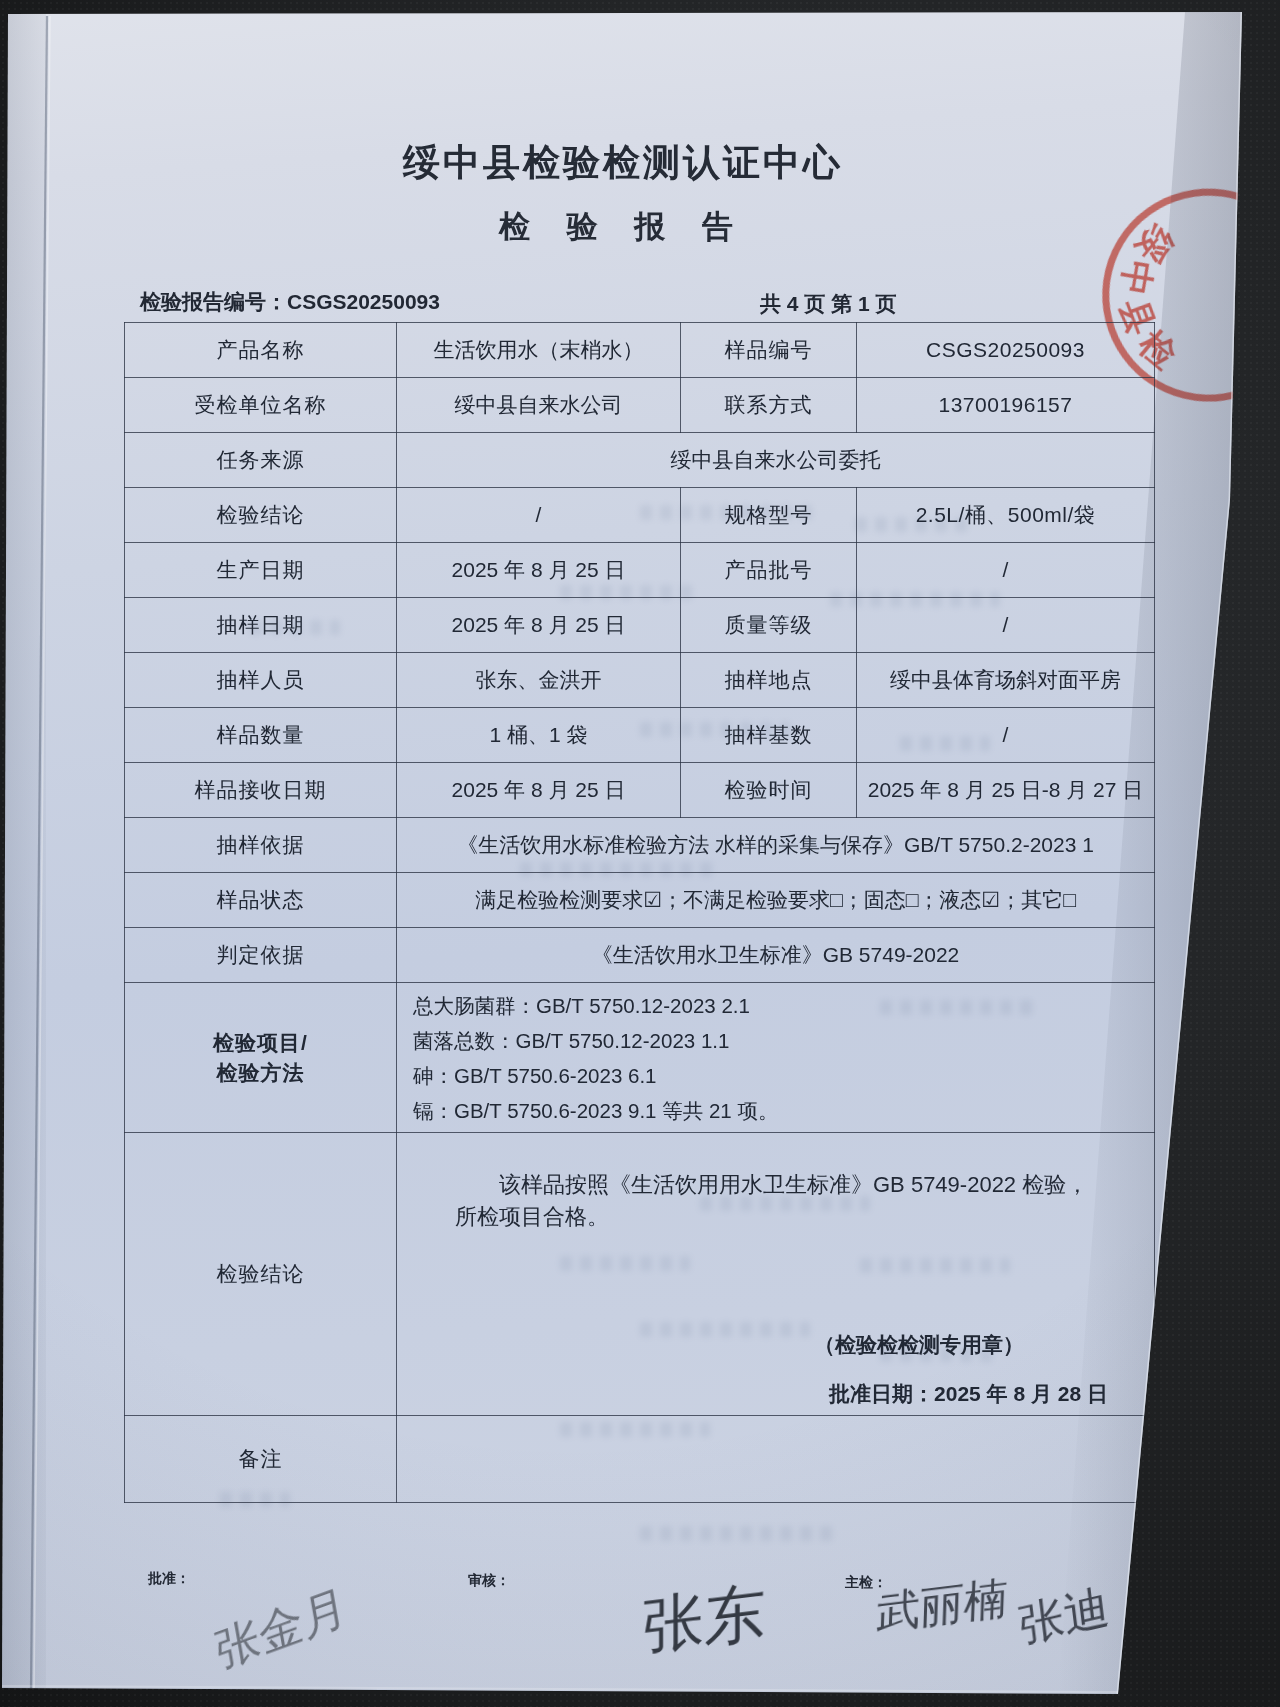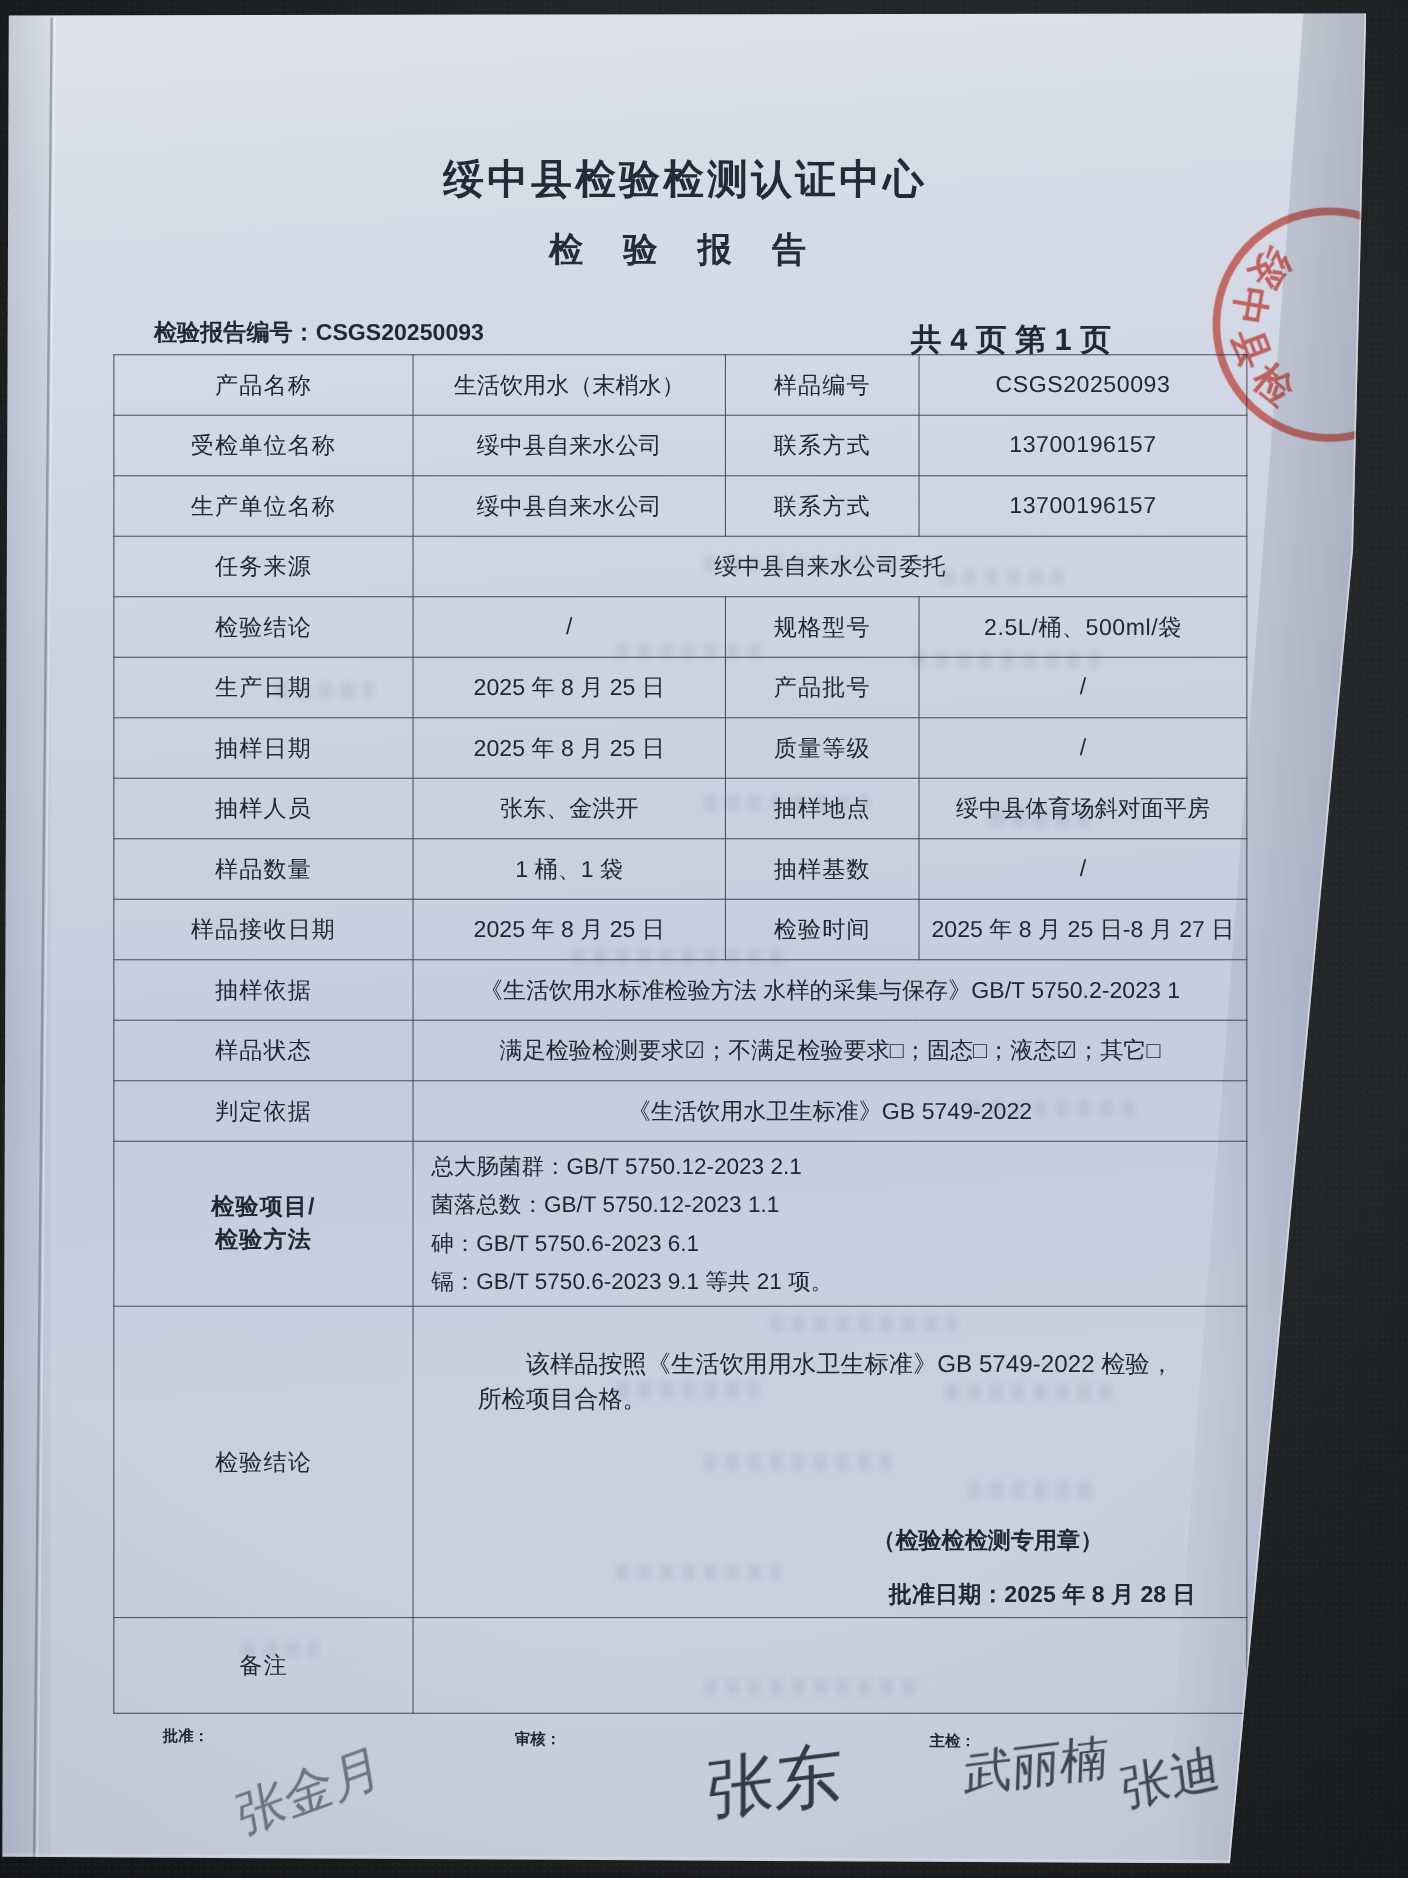--- a/index.html
+++ b/index.html
@@ -25,24 +25,24 @@
   
   .ghost{position:absolute;height:15px;border-radius:2px;opacity:.17;filter:blur(3px);
     background:repeating-linear-gradient(90deg, rgba(76,96,130,.6) 0 12px, rgba(76,96,130,0) 12px 20px);}
 
   
   .org-title{position:absolute;left:108px;top:138px;width:1030px;text-align:center;
     font-size:37px;font-weight:700;letter-spacing:3px;color:#252b36;}
   .doc-title{position:absolute;left:108px;top:206px;width:1030px;text-align:center;
     font-size:31px;font-weight:700;letter-spacing:14px;color:#262c37;}
   .report-line{position:absolute;left:140px;top:288px;font-size:21px;font-weight:600;}
-  .page-info{position:absolute;left:828px;top:290px;font-size:28px;font-weight:600;}
-
-  
-  table.report{position:absolute;left:103px;top:322px;width:1030px;border-collapse:collapse;
+  .page-info{position:absolute;left:760px;top:290px;font-size:21px;font-weight:600;}
+
+  
+  table.report{position:absolute;left:124px;top:322px;width:1030px;border-collapse:collapse;
     table-layout:fixed;}
   table.report td{border:1.6px solid rgba(43,51,68,.78);vertical-align:middle;
     text-align:center;font-size:21px;font-weight:500;padding:2px 6px;
     color:#20273475;color:#212835;}
   table.report tr.r{height:55px;}
   td.lab{font-weight:600;letter-spacing:1px;}
   td.num{font-size:20px;letter-spacing:.5px;}
   td.small{font-size:17.5px;}
   tr.methods-row{height:150px;}
   td.methods-lab div{line-height:30px;font-weight:600;letter-spacing:1px;}
@@ -133,26 +133,20 @@
       <td class="lab">样品编号</td>
       <td class="num">CSGS20250093</td>
     </tr>
     <tr class="r">
       <td class="lab">受检单位名称</td>
       <td>绥中县自来水公司</td>
       <td class="lab">联系方式</td>
       <td class="num">13700196157</td>
     </tr>
     <tr class="r">
-      <td class="lab">生产单位名称</td>
-      <td>绥中县自来水公司</td>
-      <td class="lab">联系方式</td>
-      <td class="num">13700196157</td>
-    </tr>
-    <tr class="r">
       <td class="lab">任务来源</td>
       <td colspan="3">绥中县自来水公司委托</td>
     </tr>
     <tr class="r">
       <td class="lab">检验结论</td>
       <td>/</td>
       <td class="lab">规格型号</td>
       <td class="num">2.5L/桶、500ml/袋</td>
     </tr>
     <tr class="r">

